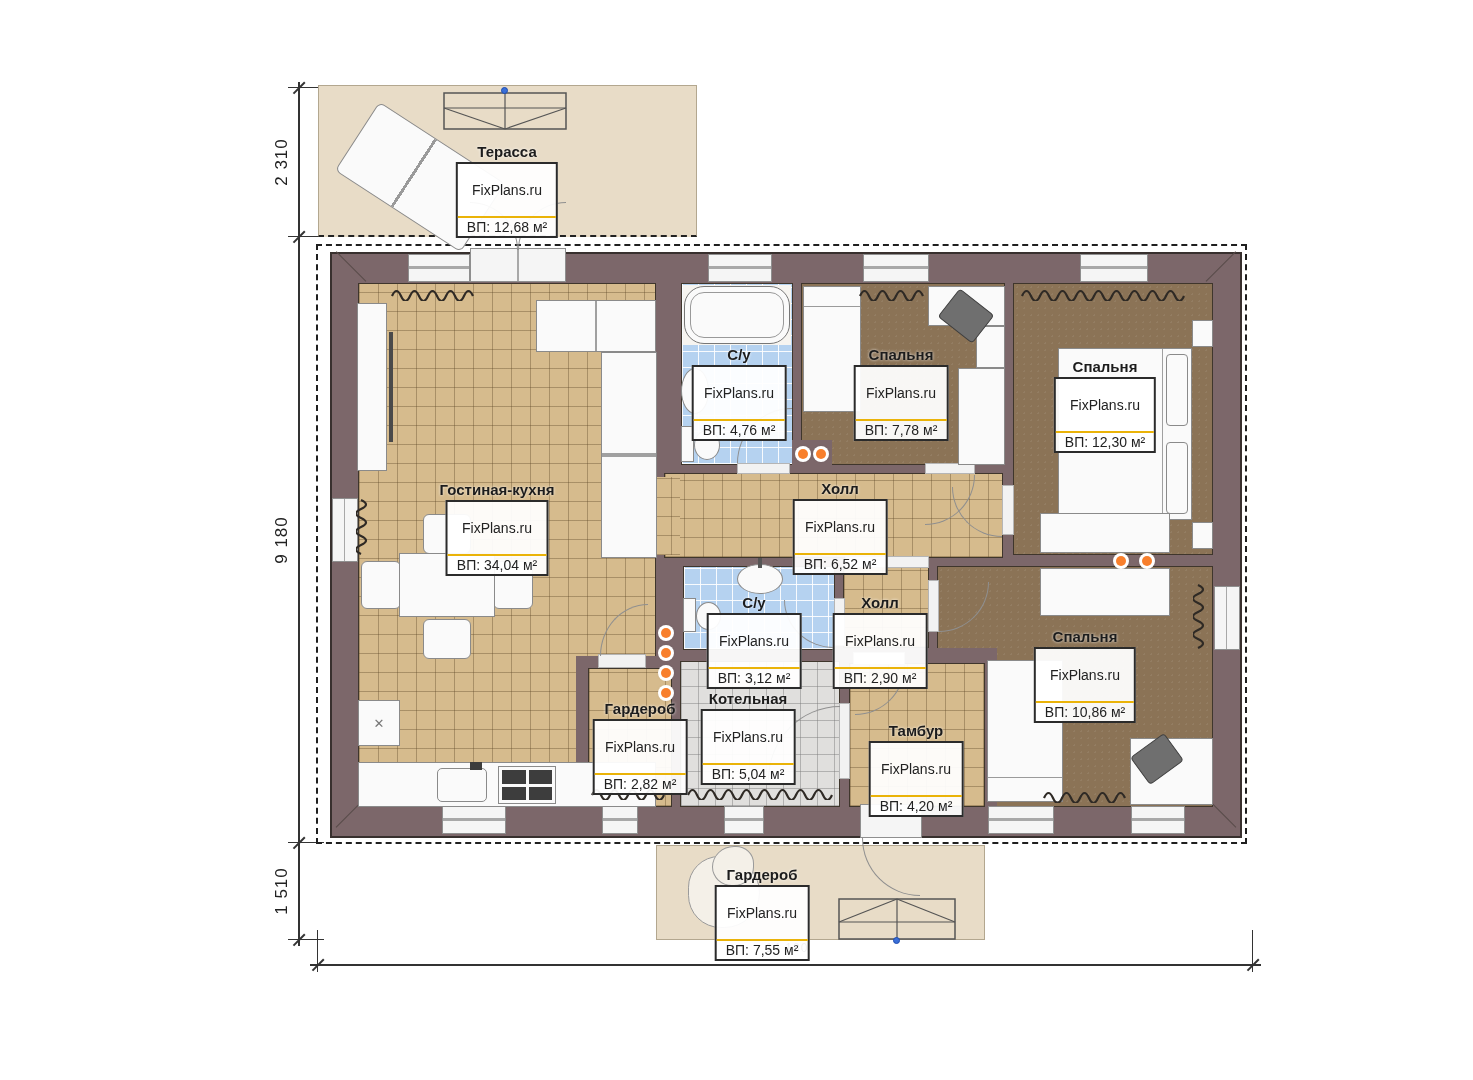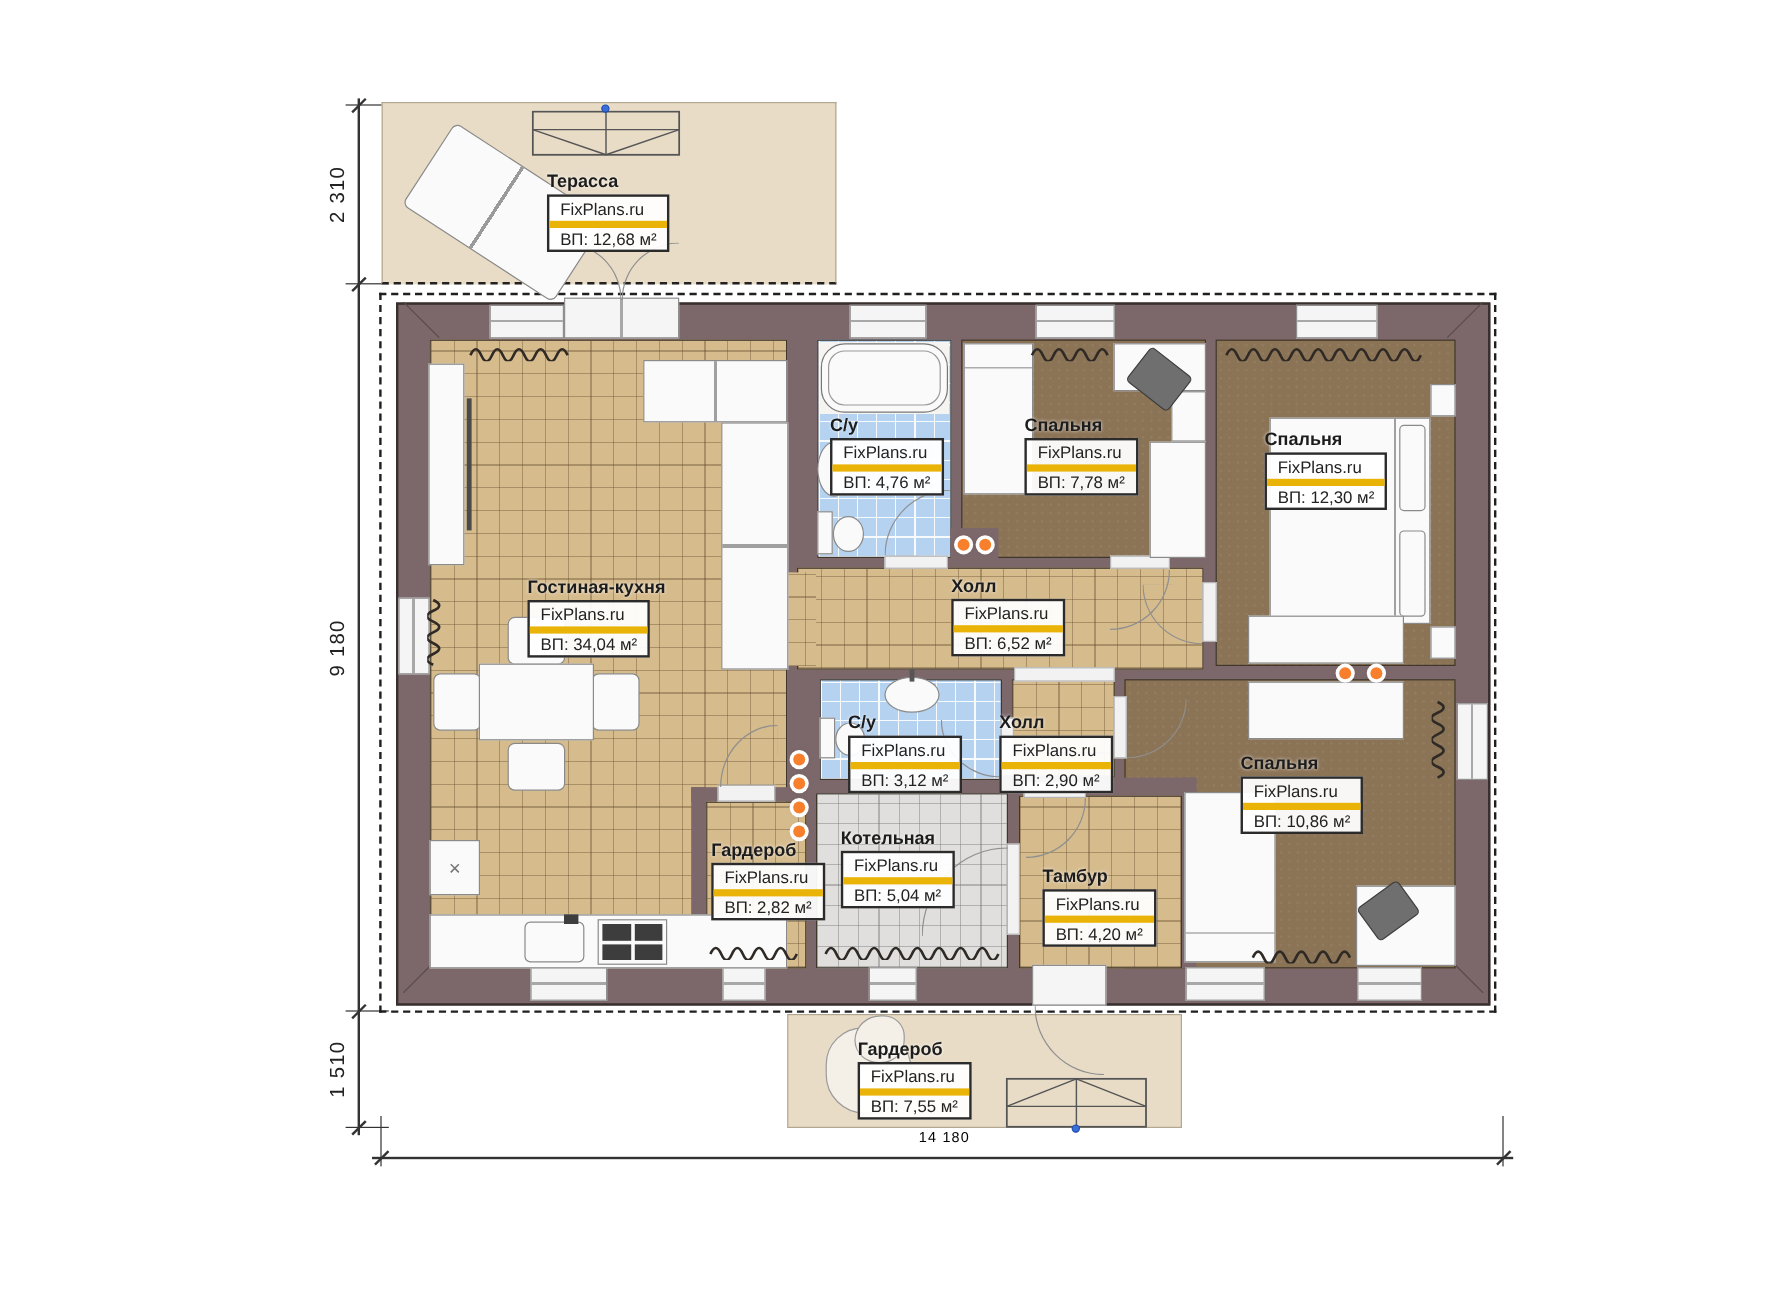--- a/index.html
+++ b/index.html
@@ -31,24 +31,24 @@
   .arc{position:absolute;border:0 solid #8f8f8f;}
   .arc.tl{border-top:1.6px solid #8f8f8f;border-left:1.6px solid #8f8f8f;border-top-left-radius:100%;}
   .arc.tr{border-top:1.6px solid #8f8f8f;border-right:1.6px solid #8f8f8f;border-top-right-radius:100%;}
   .arc.bl{border-bottom:1.6px solid #8f8f8f;border-left:1.6px solid #8f8f8f;border-bottom-left-radius:100%;}
   .arc.br{border-bottom:1.6px solid #8f8f8f;border-right:1.6px solid #8f8f8f;border-bottom-right-radius:100%;}
   
   .dot{position:absolute;width:10px;height:10px;border-radius:50%;background:#f87f2c;
        box-shadow:0 0 0 3px #ffffff,0 0 5px rgba(0,0,0,.25);}
   .bluedot{position:absolute;width:7px;height:7px;border-radius:50%;background:#3a6fd8;border:1px solid #1d4bb0;}
   
-  .lab{position:absolute;transform:translateX(-50%);text-align:left;z-index:40;pointer-events:none;white-space:nowrap;}
+  .lab{position:absolute;transform:translateX(-50%);text-align:center;z-index:40;pointer-events:none;white-space:nowrap;}
   .lab .nm{font-weight:bold;font-size:15px;color:#1c1c1c;margin-bottom:2px;text-shadow:0 0 3px rgba(255,255,255,.85);}
   .lab .bx{display:inline-block;background:rgba(255,255,255,.94);border:2px solid #2b2b2b;}
-  .lab .site{padding:2px 9px;border-bottom:6px solid #eab308;font-size:14px;color:#222;}
+  .lab .site{padding:18px 9px;border-bottom:2px solid #eab308;font-size:14px;color:#222;}
   .lab .ar{padding:1px 9px;font-size:14px;color:#222;}
   
   .dline{position:absolute;background:#333;}
   .tick{position:absolute;width:16px;height:1.6px;background:#333;transform:rotate(-45deg);}
   .vdim{position:absolute;font-size:17px;color:#222;letter-spacing:1px;transform:translate(-50%,-50%) rotate(-90deg);}
   .hdim{position:absolute;font-size:12px;color:#000000;letter-spacing:1px;transform:translateX(-50%);}
   .miter{position:absolute;width:42px;height:1.4px;background:#584b49;}
   .sq{position:absolute;}
 </style>
 </head>

